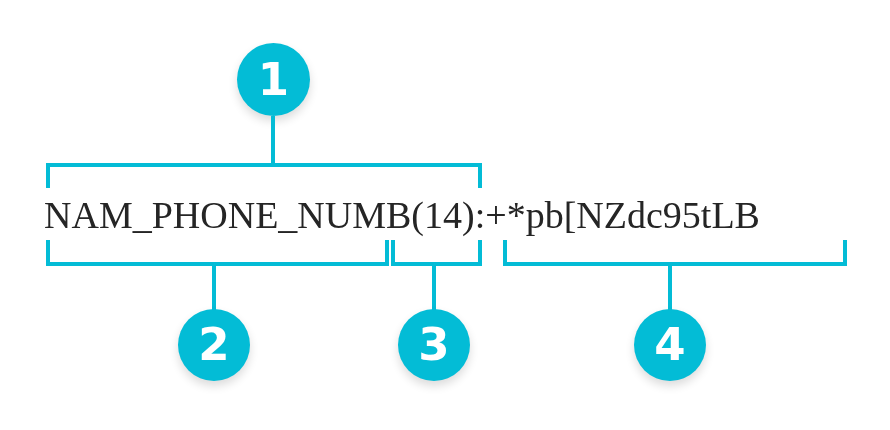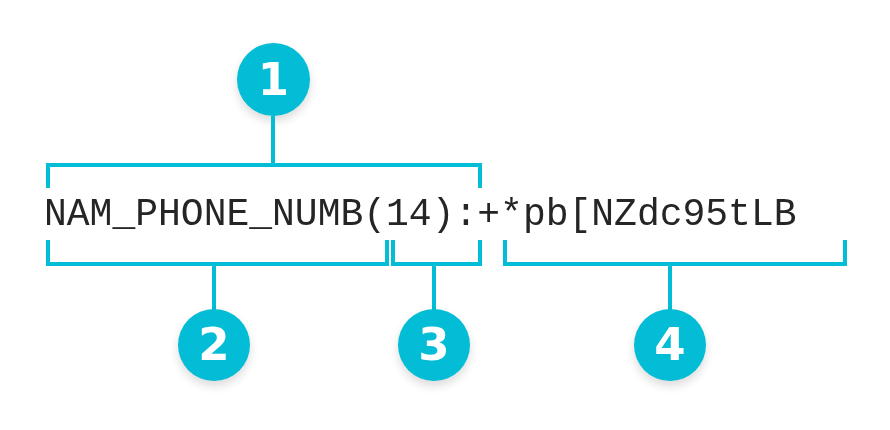--- a/index.html
+++ b/index.html
@@ -19,21 +19,21 @@
   }
 
   
   .code-line {
     position: absolute;
     left: 44px;
     top: 185px;
     height: 60px;
     line-height: 60px;
     white-space: pre;
-    font-family: Liberation Mono, monospace;
+    font-family: Liberation Serif, serif;
     font-size: 38px;
     letter-spacing: 0px;
     color: #252525;
   }
 
   
   .hline {
     position: absolute;
     height: 4px;
     background: #03bcd6;

